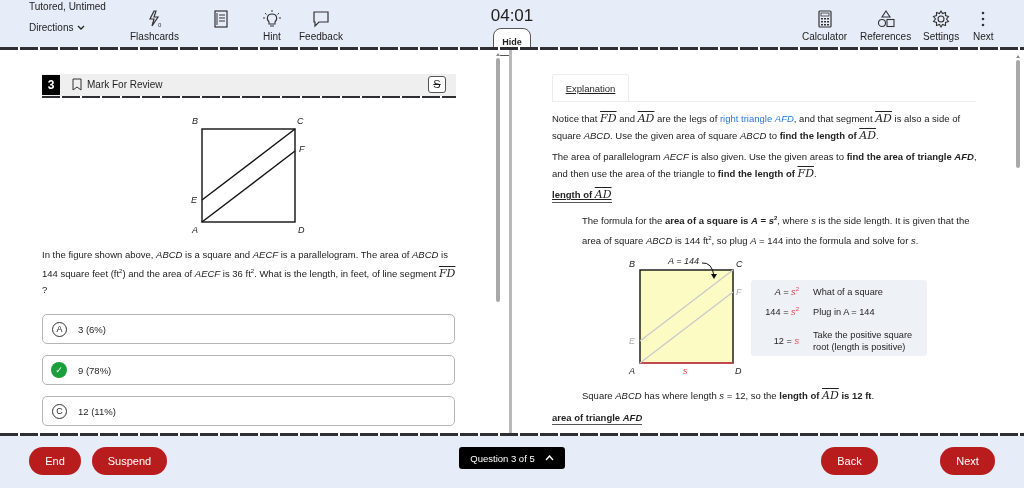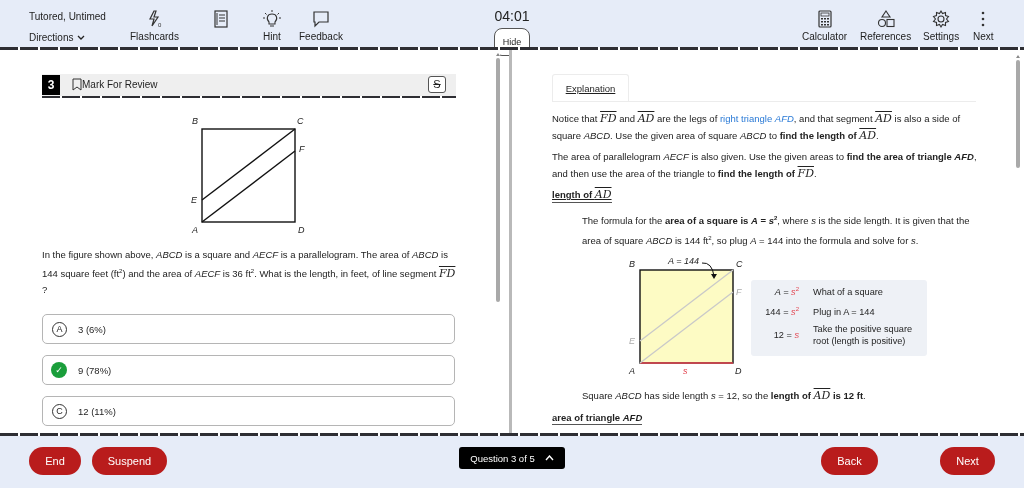--- a/index.html
+++ b/index.html
@@ -1,38 +1,38 @@
 <!DOCTYPE html>
 <html><head>
 <meta charset="utf-8">
 <style>
   * { box-sizing: border-box; margin: 0; padding: 0; }
   html, body { width: 1024px; height: 488px; overflow: hidden; background: #fff; font-family: "Liberation Sans", sans-serif; color: #1f1f1f; }
   .topbar { position: absolute; left: 0; top: 0; width: 1024px; height: 47px; background: #e6ecf8; }
   .dashed { position: absolute; left: 0; width: 1024px; height: 3px;
     background: repeating-linear-gradient(90deg, #2e2e33 0 18px, transparent 18px 20px); }
-  .tb-left { position: absolute; left: 29px; top: 10px; font-size: 10px; color: #222; }
+  .tb-left { position: absolute; left: 29px; top: 0; font-size: 10px; color: #222; }
   .tb-left .line { height: 14px; line-height: 14px; }
   .tb-left .dir { margin-top: 8px; display: flex; align-items: center; gap: 4px; cursor: pointer; }
   .tool { position: absolute; top: 9px; display: flex; flex-direction: column; align-items: center; font-size: 10px; color: #222; cursor: pointer; }
   .tool svg { width: 20px; height: 20px; margin-bottom: 2px; }
   .timer { position: absolute; left: 480px; top: 6px; width: 64px; text-align: center; }
-  .timer .time { font-size: 14px; color: #222; line-height: 20px; }
-  .timer .hide { display: inline-block; margin-top: 2px; border: 1px solid #555; border-radius: 8px; font-size: 9px; padding: 7px 8px; line-height: 12px; background: #fff; cursor: pointer; }
+  .timer .time { font-size: 17px; color: #222; line-height: 20px; }
+  .timer .hide { display: inline-block; margin-top: 2px; border: 1px solid #555; border-radius: 8px; font-size: 9px; padding: 7px 8px; line-height: 12px; background: #fff; cursor: pointer; font-weight: bold; }
 
   .left-pane { position: absolute; left: 0; top: 50px; width: 500px; height: 383px; background: #fff; overflow: hidden; }
   .right-pane { position: absolute; left: 512px; top: 50px; width: 512px; height: 383px; background: #fff; overflow: hidden; }
   .divider { position: absolute; left: 509px; top: 50px; width: 3px; height: 383px; background: #b9b9b9; }
   .scroll-left { position: absolute; left: 496px; top: 58px; width: 4px; height: 244px; background: #a9a9a9; border-radius: 2px; }
   .scroll-left-arrow, .scroll-right-arrow { position: absolute; width: 0; height: 0; border-left: 2px solid transparent; border-right: 2px solid transparent; border-bottom: 3px solid #888; }
   .scroll-right { position: absolute; left: 1016px; top: 60px; width: 4px; height: 108px; background: #a9a9a9; border-radius: 2px; }
 
   .qheader { position: absolute; left: 42px; top: 74px; width: 414px; height: 22px; background: #efefef; }
   .qnum { position: absolute; left: 0; top: 1px; width: 18px; height: 20px; background: #000; color: #fff; font-weight: bold; font-size: 12px; text-align: center; line-height: 20px; }
-  .mark { position: absolute; left: 30px; top: 4px; font-size: 10px; display: flex; align-items: center; cursor: pointer; }
+  .mark { position: absolute; left: 30px; top: 4px; font-size: 10px; display: flex; align-items: center; gap: 5px; cursor: pointer; }
   .strike-btn { position: absolute; right: 10px; top: 2px; width: 18px; height: 17px; border: 1px solid #555; border-radius: 3px; background: #fff; font-size: 11px; text-align: center; line-height: 15px; cursor: pointer; }
   .qheader-dash { position: absolute; left: 42px; top: 96px; width: 414px; height: 2px;
     background: repeating-linear-gradient(90deg, #2e2e33 0 18px, transparent 18px 20px); }
 
   .figure { position: absolute; left: 188px; top: 112px; }
   .qtext { position: absolute; left: 42px; top: 247px; width: 420px; font-size: 9.5px; line-height: 16px; color: #222; }
   .ol { text-decoration: overline; font-family: "DejaVu Serif", serif; font-style: italic; font-size: 11px; }
   .answer { position: absolute; left: 42px; width: 413px; height: 30px; border: 1px solid #b5b5b5; border-radius: 5px; display: flex; align-items: center; font-size: 9.5px; cursor: pointer; background: #fff; }
   .answer .letter { width: 15px; height: 15px; margin-left: 9px; margin-right: 11px; border: 1px solid #333; border-radius: 50%; font-size: 9px; text-align: center; line-height: 13px; }
   .answer .check { width: 16px; height: 16px; margin-left: 8px; margin-right: 11px; border-radius: 50%; background: #1a9e3b; color: #fff; font-size: 9px; text-align: center; line-height: 16px; }
@@ -242,28 +242,28 @@
 
 <div class="eqbox">
   <div class="eqrow" style="top:6px;">
     <span class="lhs"><i>A = </i><i class="red">s</i><sup class="red" style="font-size:6px;">2</sup></span>
     <span class="rhs">What of a square</span>
   </div>
   <div class="eqrow" style="top:26px;">
     <span class="lhs"><span>144 = </span><i class="red">s</i><sup class="red" style="font-size:6px;">2</sup></span>
     <span class="rhs">Plug in A = 144</span>
   </div>
-  <div class="eqrow" style="top:43px;align-items:center;">
+  <div class="eqrow" style="top:49px;align-items:center;">
     <span class="lhs"><span>12 = </span><i class="red">s</i></span>
     <span class="rhs">Take the positive square root (length is positive)</span>
   </div>
 </div>
 
 <div class="exp indent" style="top:388px;">
-  <span>Square </span><i>ABCD</i><span> has side length </span><i>s</i><span> = 12, so the </span><b>length of </b><span class="ol">AD</span><b> is 12 ft</b><span>.</span>
+  <span>Square </span><i>ABCD</i><span> has where length </span><i>s</i><span> = 12, so the </span><b>length of </b><span class="ol">AD</span><b> is 12 ft</b><span>.</span>
 </div>
 
 <div class="sec-head" style="top:412px;">
   <span>area of triangle </span><i>AFD</i>
 </div>
 
 <div class="scroll-right-arrow" style="left:1016px;top:55px;"></div>
 <div class="scroll-right"></div>
 
 <div class="dashed" style="top:433px;"></div>

